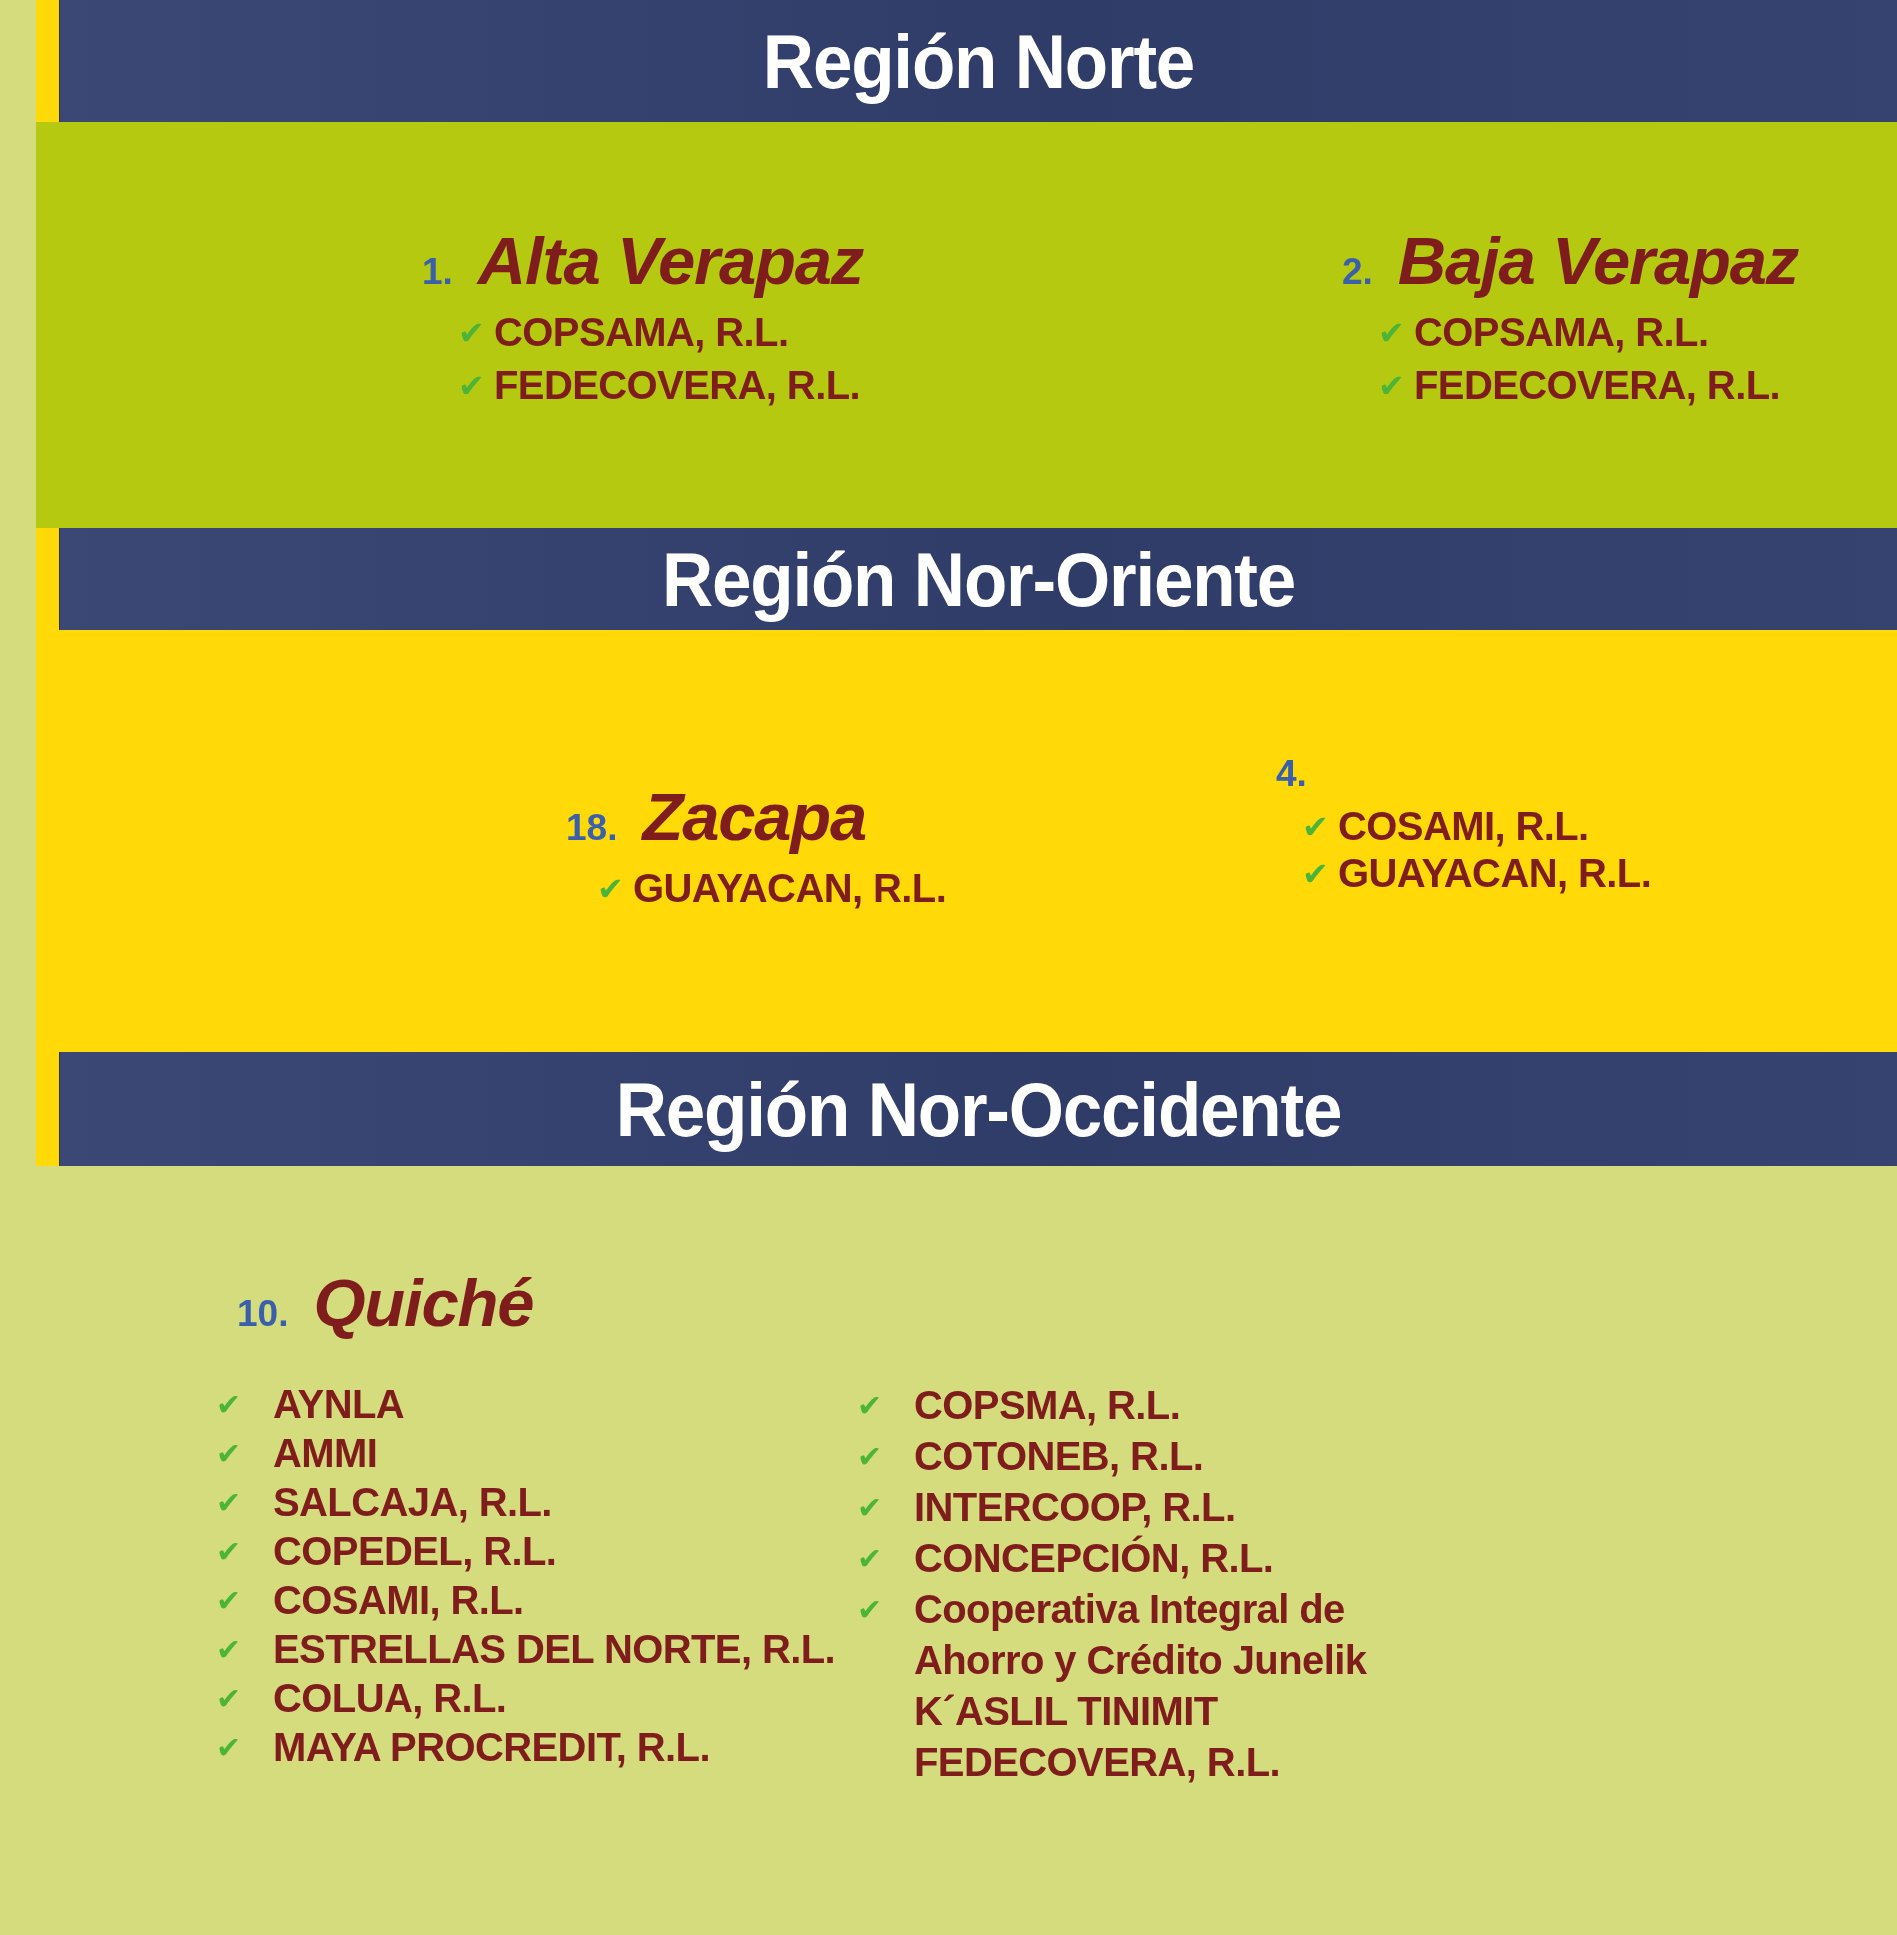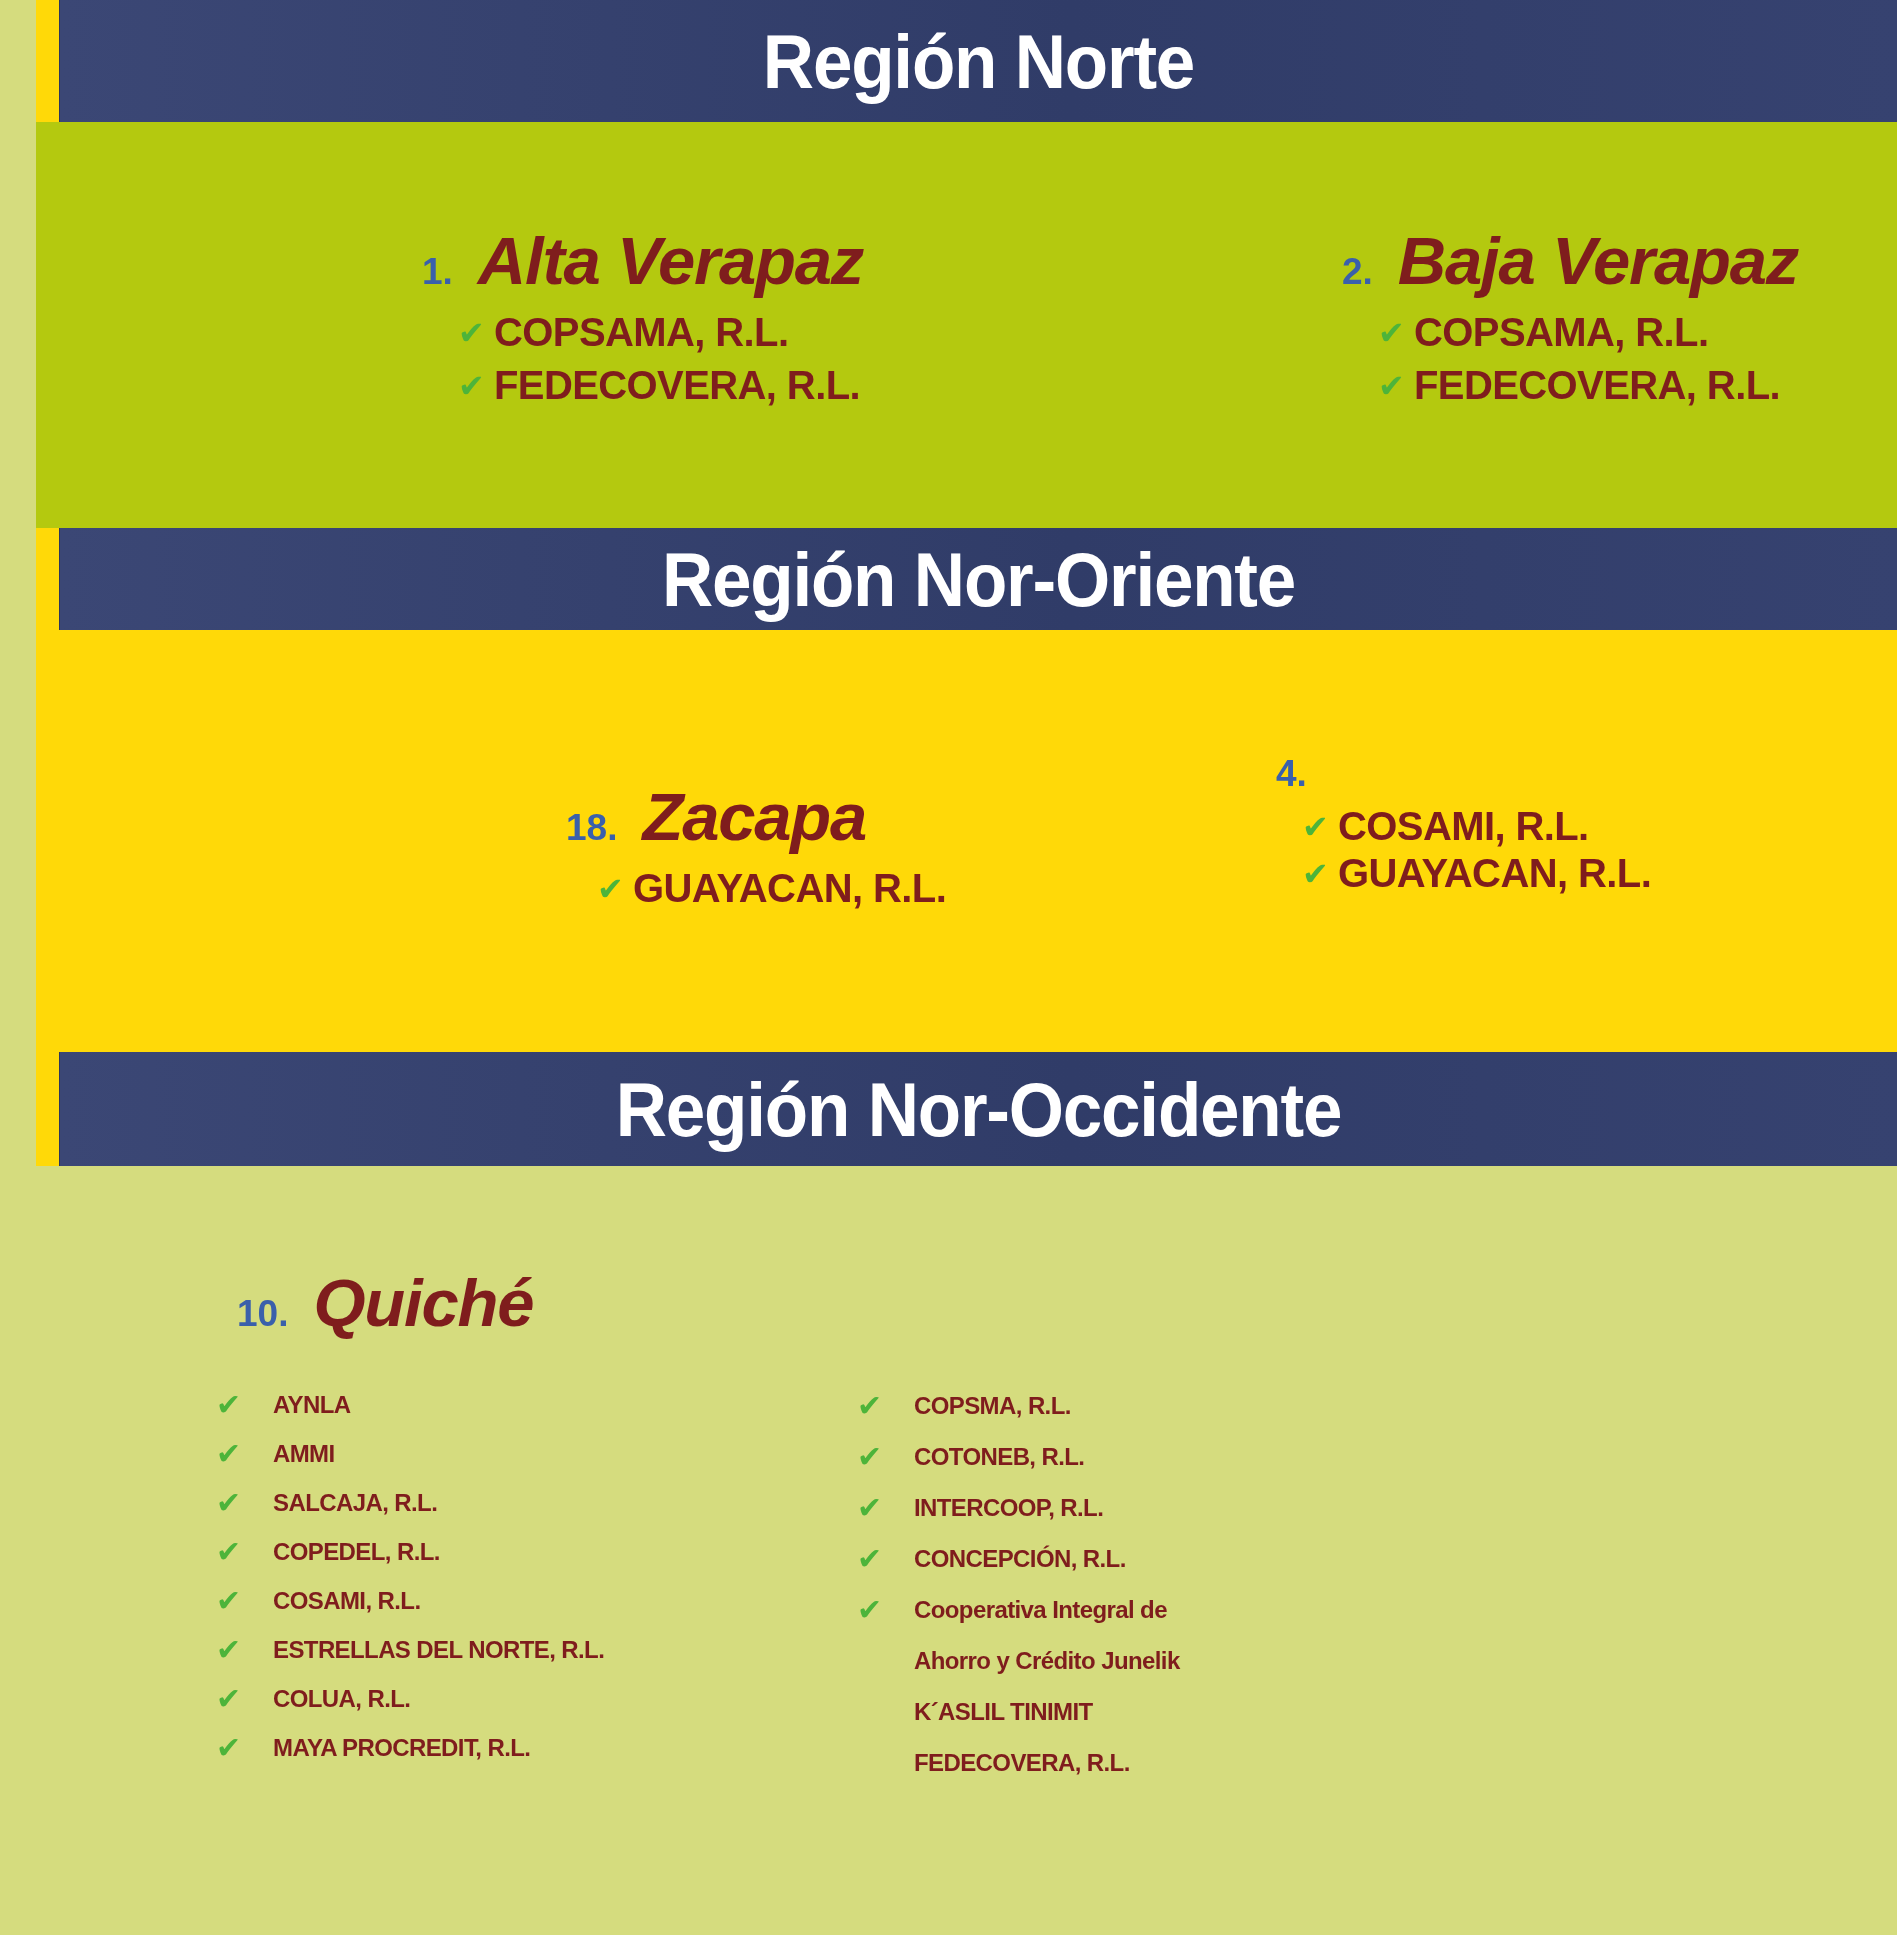--- a/index.html
+++ b/index.html
@@ -57,21 +57,21 @@
 
   
   .quiche-head { position:absolute; left:201px; top:84px; }
   ul.qcol { list-style:none; position:absolute; }
   ul.qcol li { display:flex; align-items:center; white-space:nowrap; }
   .qcol-1 { left:180px; top:198px; }
   .qcol-1 li { height:49px; }
   .qcol-2 { left:821px; top:198px; }
   .qcol-2 li { height:51px; }
   .qcol .check { width:57px; flex:0 0 57px; font-size:30px; }
-  .qcol .item-label { font-size:24px; }
+  .qcol .item-label { font-size:40px; }
   .qcol li.cont { padding-left:57px; }
 </style>
 </head>
 <body>
 
 <main class="page">
 
   <header class="bar bar-1">
     <div class="strip"></div>
     <div class="bar-inner">

